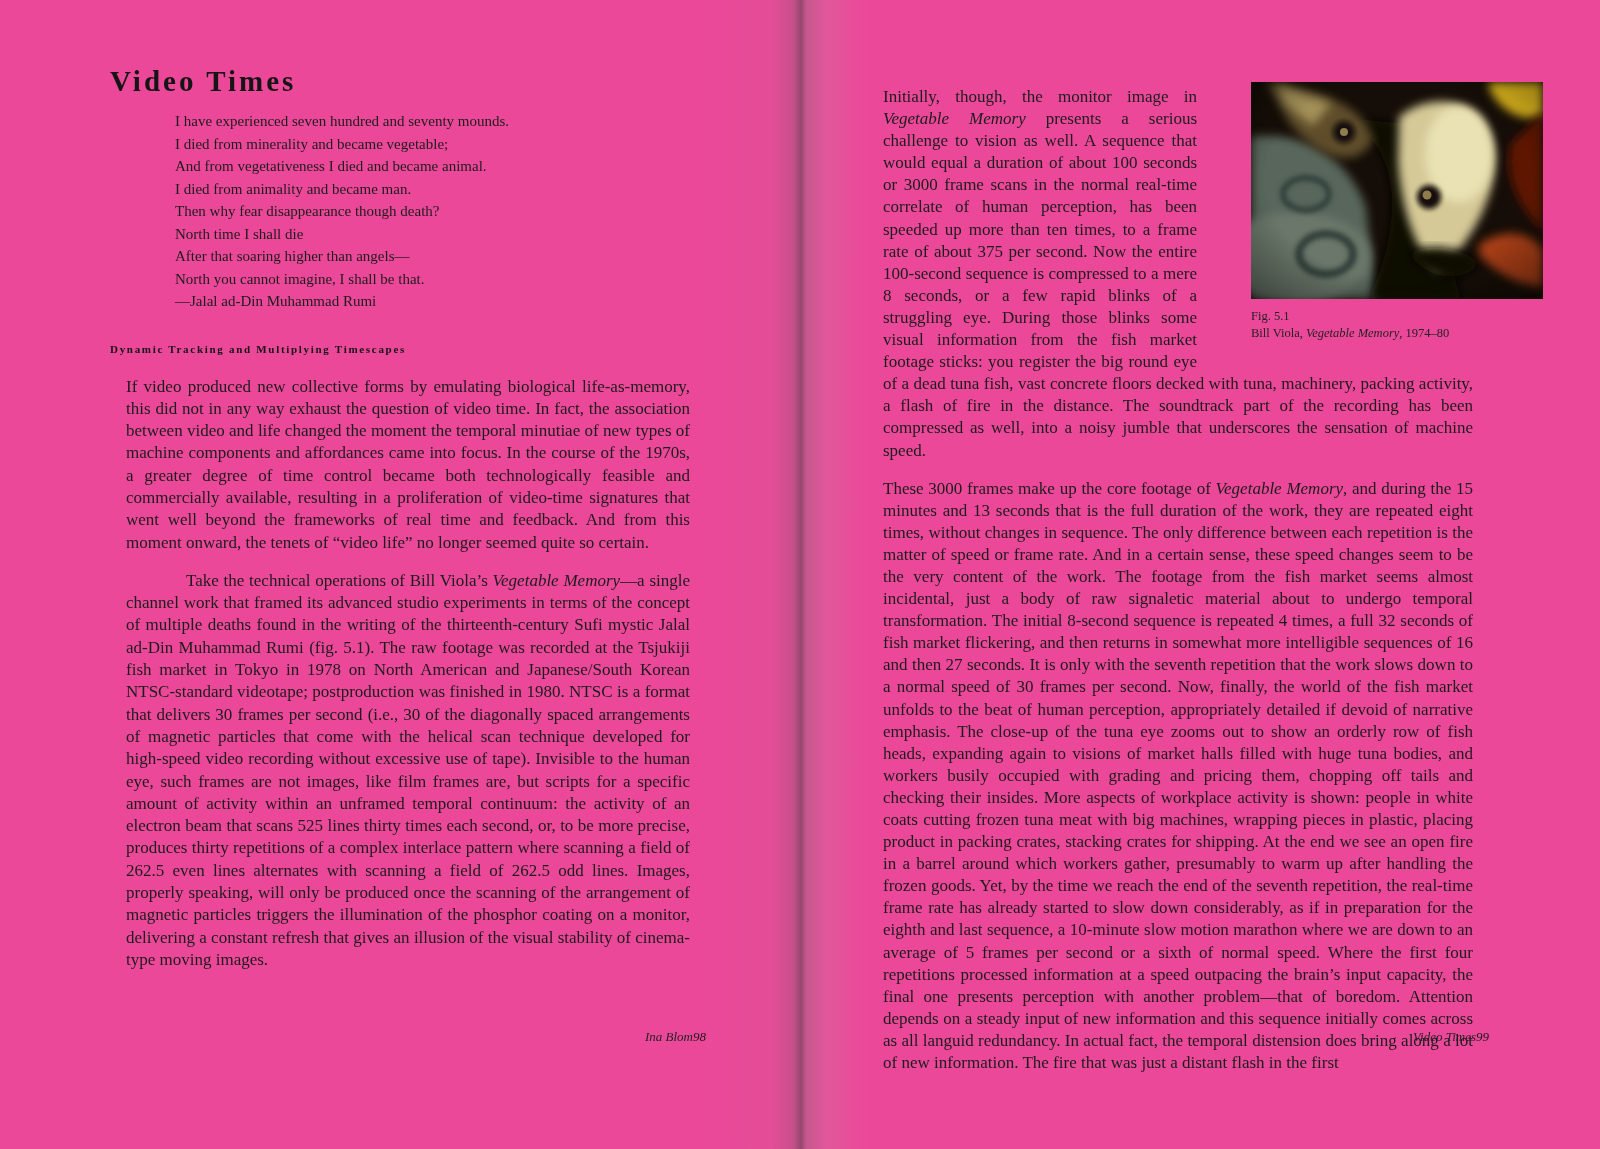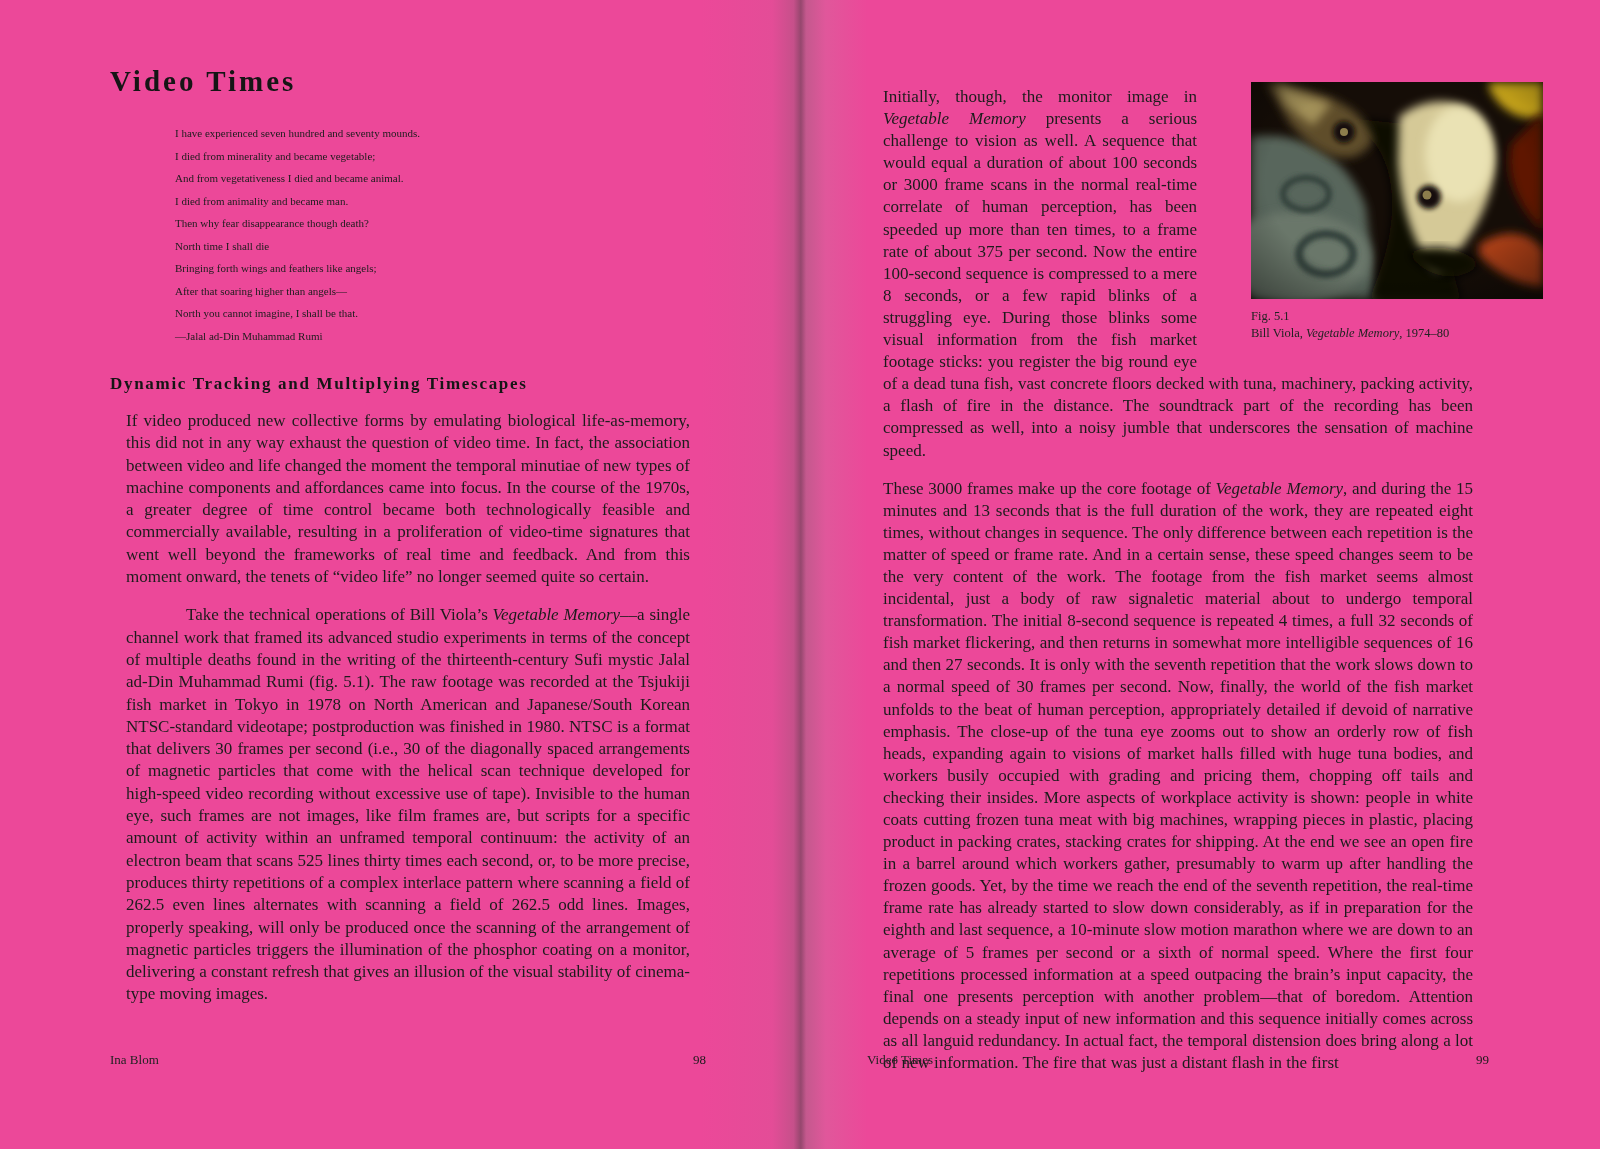--- a/index.html
+++ b/index.html
@@ -29,26 +29,26 @@
   .page { position: absolute; top: 0; height: 1149px; }
   .page-left  { left: 110px; width: 596px; }
   .page-right { left: 867px; width: 622px; }
 
   h1.chapter-title {
     margin: 0; padding-top: 64px;
     font-size: 29px; line-height: 34px;
     font-weight: 700; letter-spacing: 3px;
     color: #151515;
   }
-  .poem { margin: 24px 0 0 65px; font-size: 11px; line-height: 22.5px; }
+  .poem { margin: 12px 0 0 65px; font-size: 15px; line-height: 22.5px; }
   .poem-line { white-space: nowrap; }
 
   h2.section-heading {
     margin: 26px 0 5px 0;
-    font-size: 17px; line-height: 21px;
+    font-size: 11px; line-height: 21px;
     font-weight: 700; letter-spacing: 1.7px;
     color: #151515;
   }
   p.body {
     margin: 16px;
     font-size: 17px; line-height: 22.3px;
     text-align: justify;
   }
   p.body.indent { text-indent: 60px; }
   .page-right p.body { line-height: 22.1px; }
@@ -58,22 +58,22 @@
     float: right;
     width: 292px;
     margin: 4px -62px 14px 46px;
     padding: 8px;
   }
   figure.fig svg { display: block; width: 292px; height: 217px; }
   figcaption { margin-top: 9px; font-size: 12.5px; line-height: 16.5px; color: #222; }
 
   .footer {
     position: absolute;
-    left: 0; right: 0; top: 1052px;
-    display: flex; justify-content: space-between; align-items: baseline;
+    left: 0; right: 0; top: 1029px;
+    display: flex; justify-content: flex-end; align-items: baseline; font-style: italic;
   }
   .footer .running { font-size: 13px; color: #222; }
   .footer .pagenum { font-size: 13px; color: #1a1a1a; }
   i { font-style: italic; }
 </style>
 </head>
 <body>
 
 <div class="spread">
 
@@ -82,21 +82,20 @@
   <section class="page page-left">
     <h1 class="chapter-title">Video Times</h1>
 
     <div class="poem">
         <div class="poem-line">I have experienced seven hundred and seventy mounds.</div>
         <div class="poem-line">I died from minerality and became vegetable;</div>
         <div class="poem-line">And from vegetativeness I died and became animal.</div>
         <div class="poem-line">I died from animality and became man.</div>
         <div class="poem-line">Then why fear disappearance though death?</div>
         <div class="poem-line">North time I shall die</div>
-        <div class="poem-line">Bringing forth wings and feathers like angels;</div>
         <div class="poem-line">After that soaring higher than angels—</div>
         <div class="poem-line">North you cannot imagine, I shall be that.</div>
         <div class="poem-line">—Jalal ad-Din Muhammad Rumi</div>
       </div>
 
     <h2 class="section-heading">Dynamic Tracking and Multiplying Timescapes</h2>
 
     <p class="body"><span>If video produced new collective forms by emulating biological life-as-memory, this did not in any way exhaust the question of video time. In fact, the association between video and life changed the moment the temporal minutiae of new types of machine components and affordances came into focus. In the course of the 1970s, a greater degree of time control became both technologically feasible and commercially available, resulting in a proliferation of video-time signatures that went well beyond the frameworks of real time and feedback. And from this moment onward, the tenets of “video life” no longer seemed quite so certain.</span></p>
     <p class="body indent"><span>Take the technical operations of Bill Viola’s </span><i>Vegetable Memory</i><span>––a single channel work that framed its advanced studio experiments in terms of the concept of multiple deaths found in the writing of the thirteenth-century Sufi mystic Jalal ad-Din Muhammad Rumi (fig. 5.1). The raw footage was recorded at the Tsjukiji fish market in Tokyo in 1978 on North American and Japanese/South Korean NTSC-standard videotape; postproduction was finished in 1980. NTSC is a format that delivers 30 frames per second (i.e., 30 of the diagonally spaced arrangements of magnetic particles that come with the helical scan technique developed for high-speed video recording without excessive use of tape). Invisible to the human eye, such frames are not images, like film frames are, but scripts for a specific amount of activity within an unframed temporal continuum: the activity of an electron beam that scans 525 lines thirty times each second, or, to be more precise, produces thirty repetitions of a complex interlace pattern where scanning a field of 262.5 even lines alternates with scanning a field of 262.5 odd lines. Images, properly speaking, will only be produced once the scanning of the arrangement of magnetic particles triggers the illumination of the phosphor coating on a monitor, delivering a constant refresh that gives an illusion of the visual stability of cinema-type moving images.</span></p>
 

